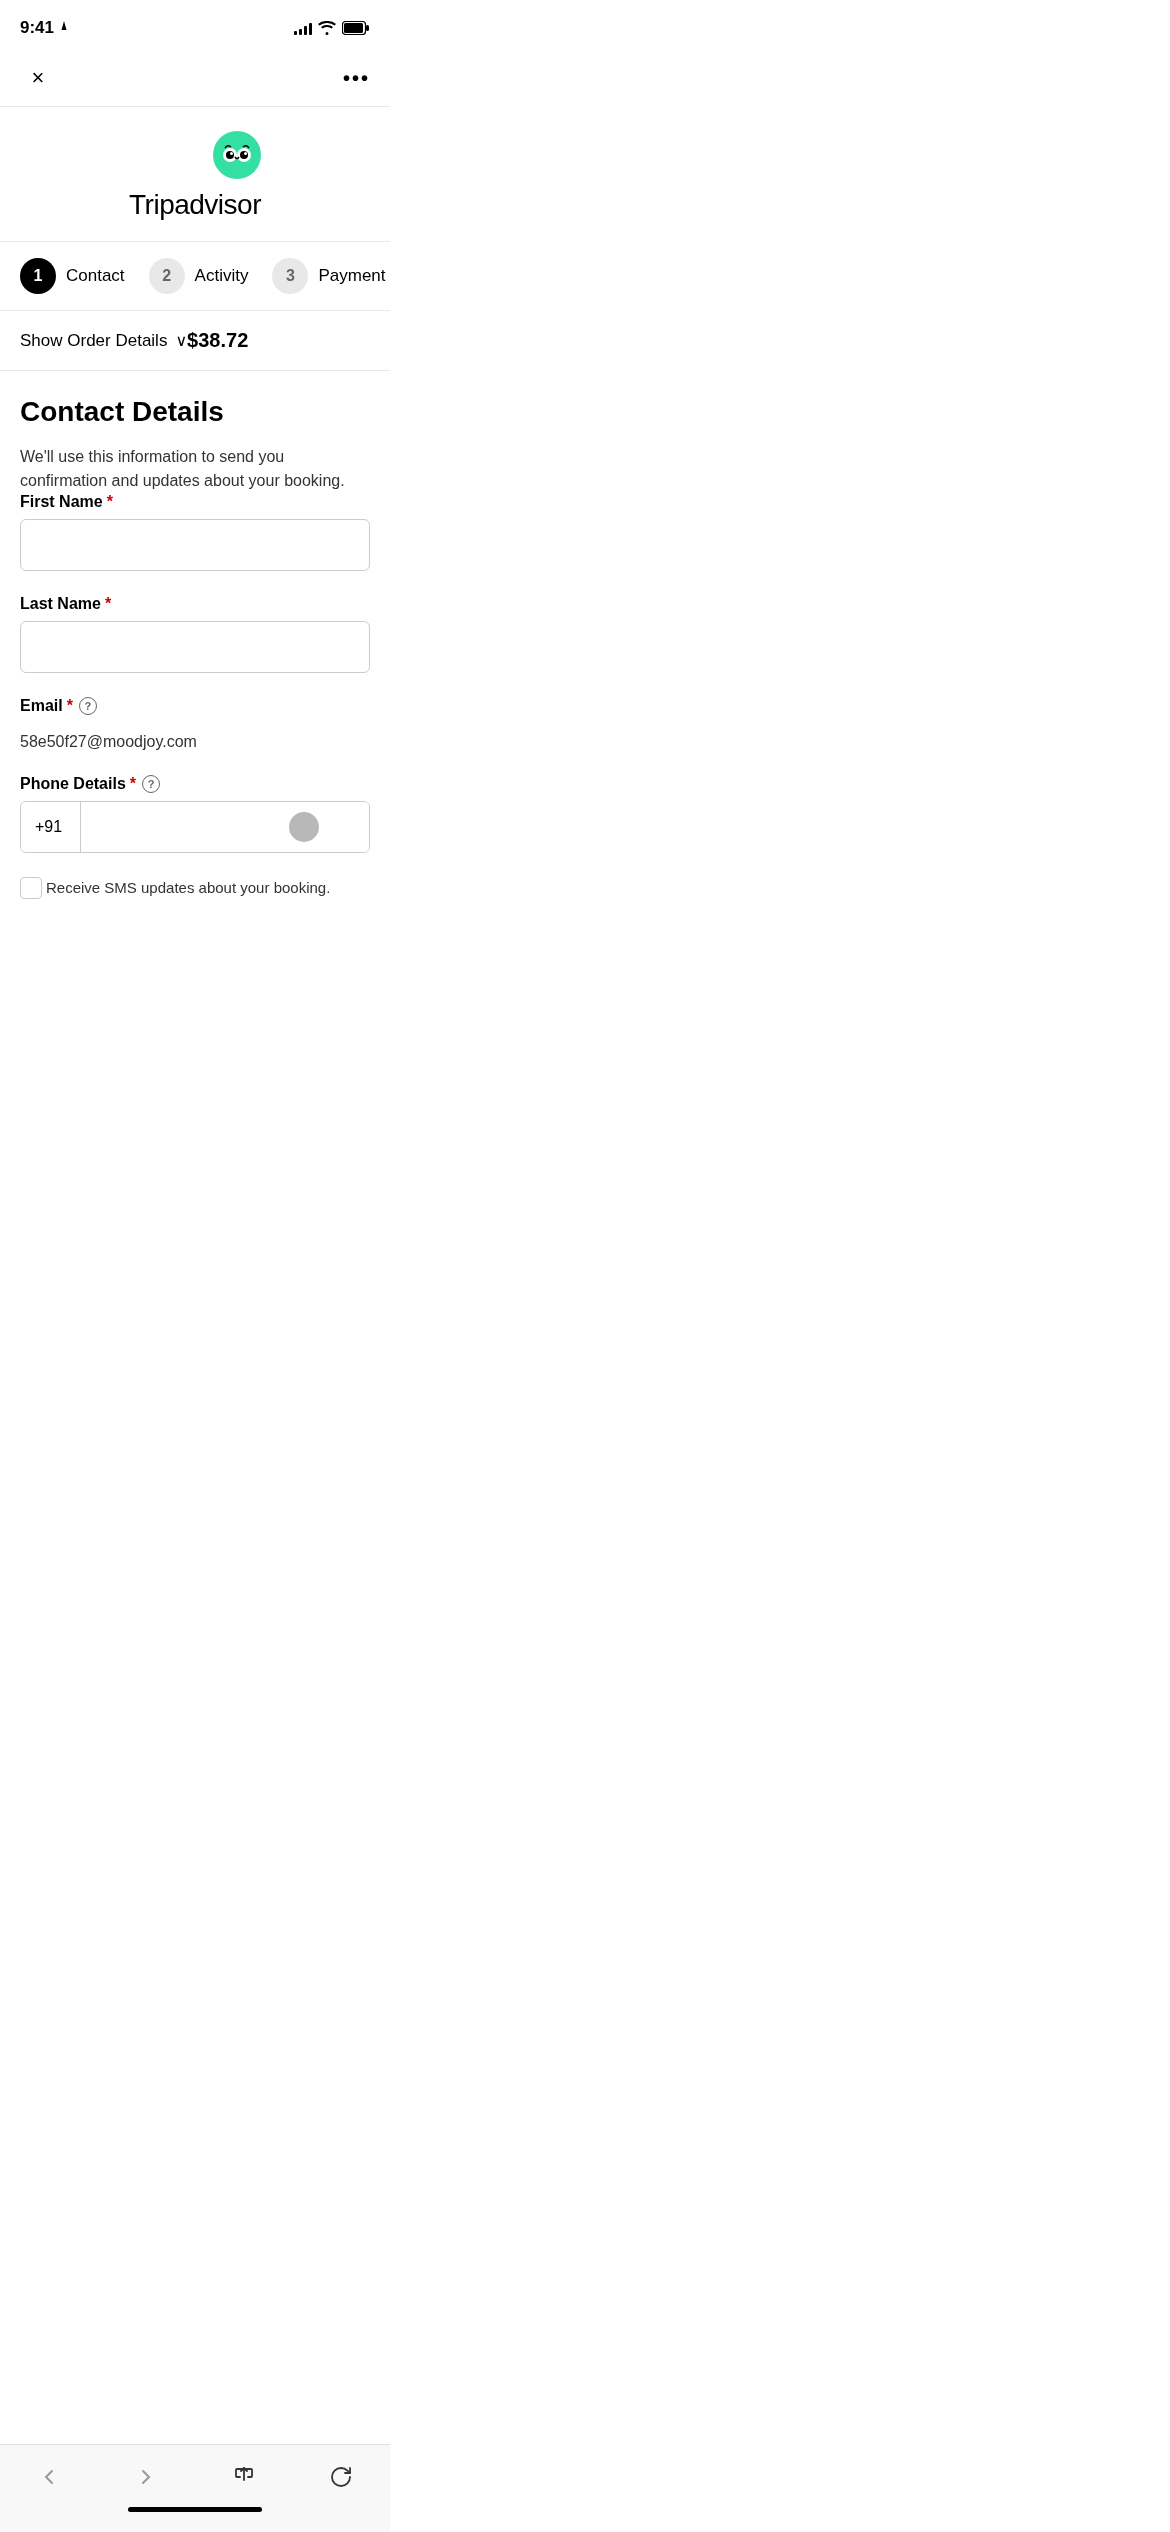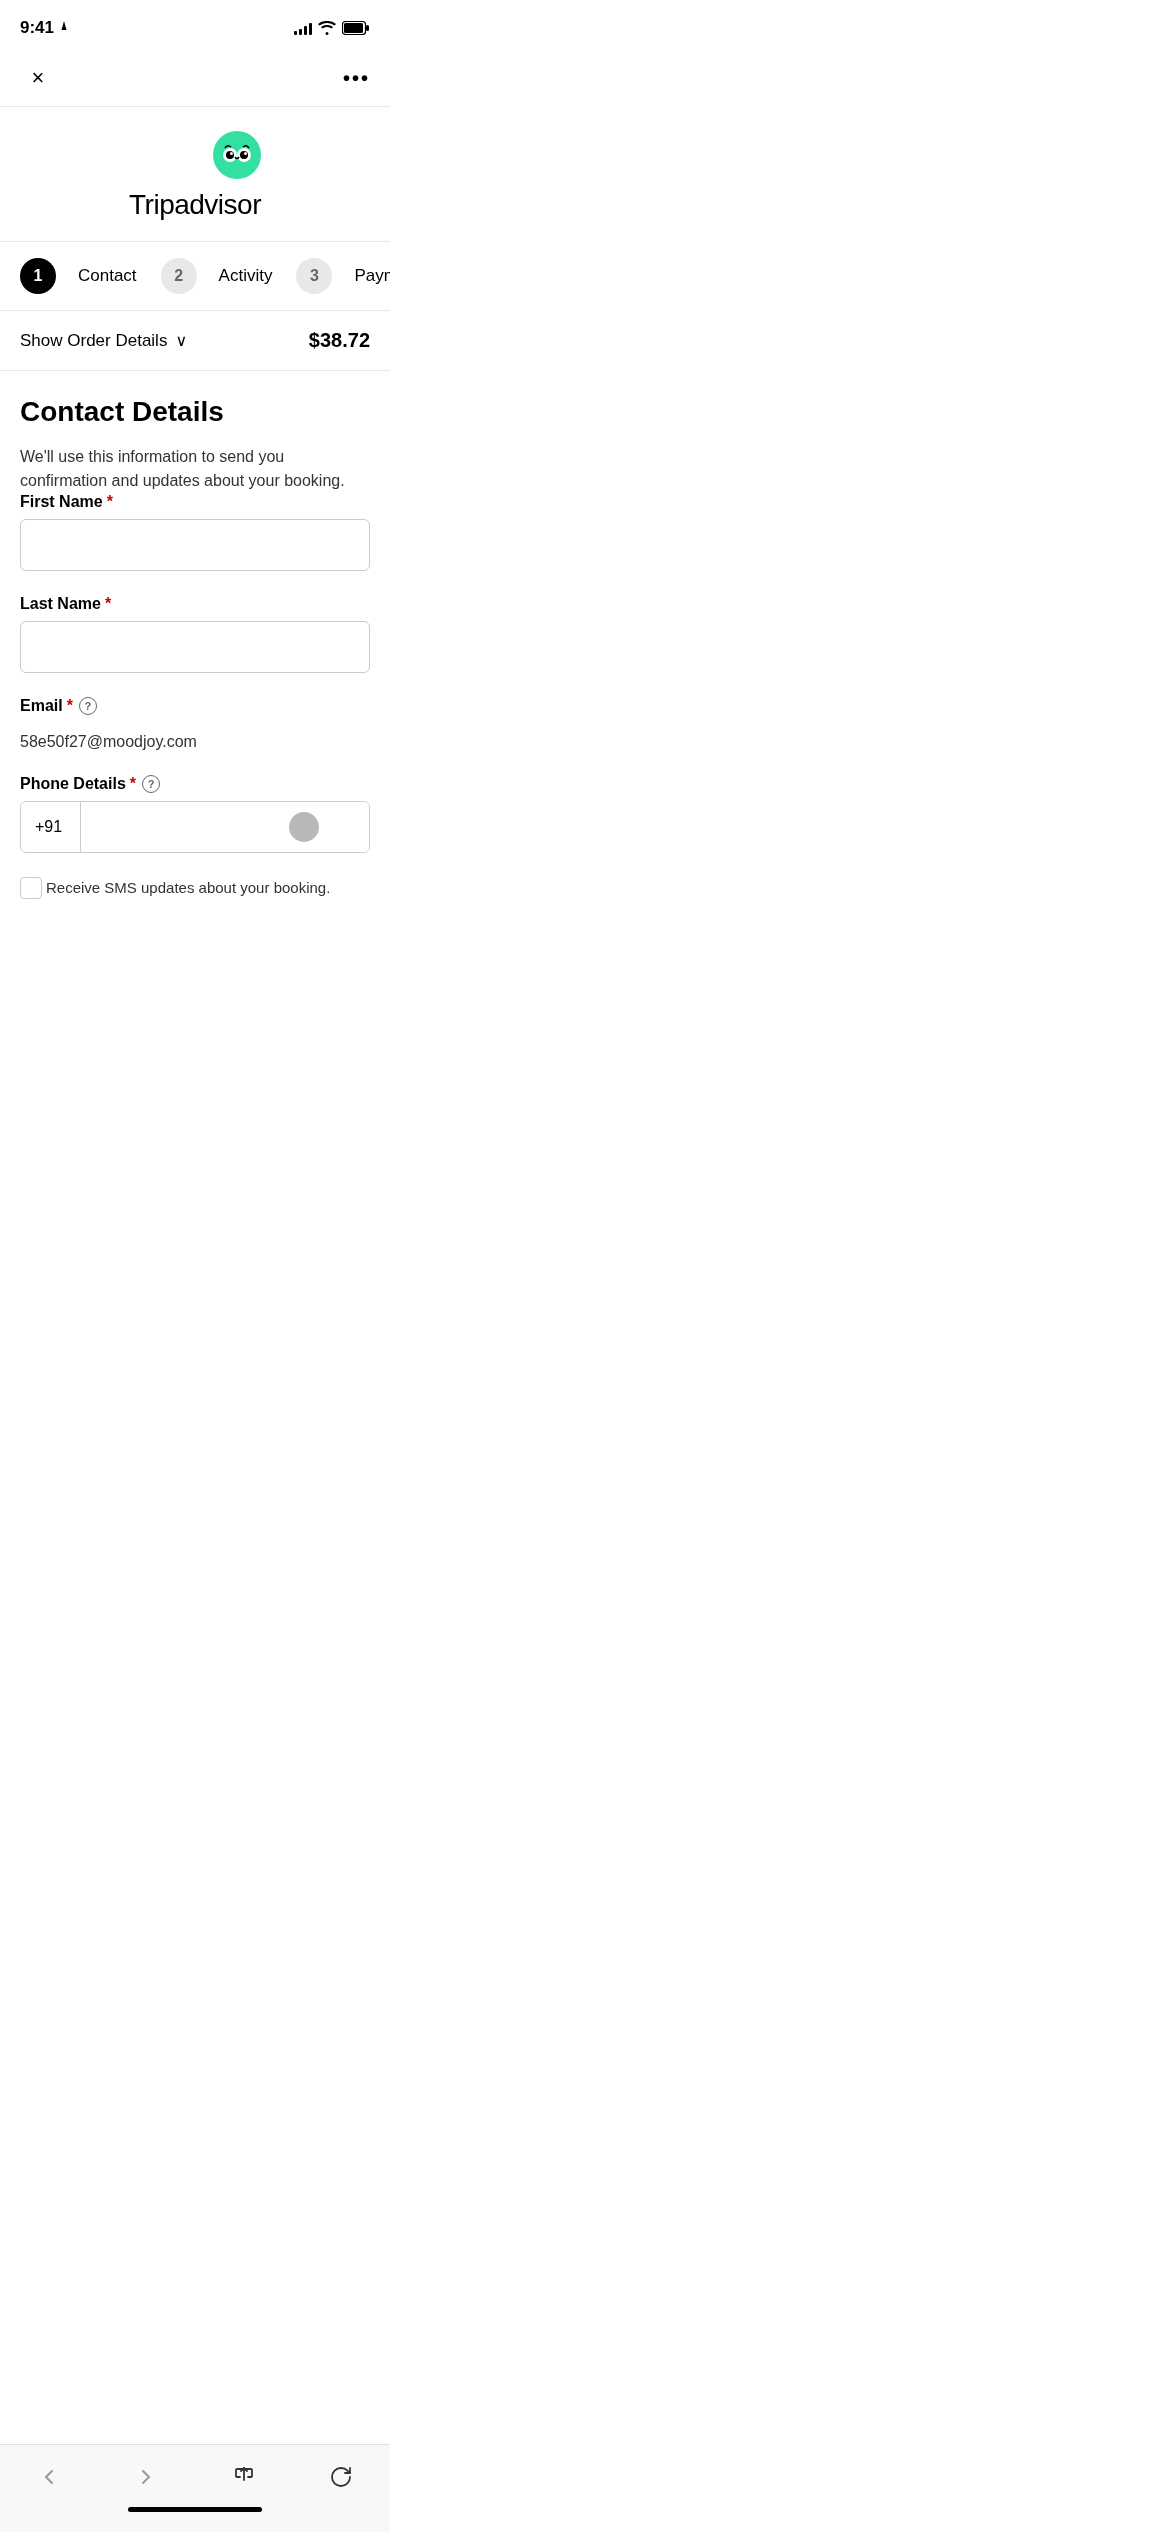--- a/index.html
+++ b/index.html
@@ -163,34 +163,33 @@
 
     .step-circle.inactive {
       background: #e8e8e8;
       color: #666;
     }
 
     .step-label {
       font-size: 17px;
       font-weight: 500;
       color: #000;
-      margin-left: 12px;
     }
 
     .step-separator {
       flex: 1;
       height: 1px;
       background: #e8e8e8;
       margin: 0 12px;
     }
 
     
     .order-bar {
       display: flex;
-      justify-content: space-between;
+      justify-content: flex-start;
       align-items: center;
       padding: 18px 20px;
       border-top: 1px solid #e8e8e8;
       border-bottom: 1px solid #e8e8e8;
     }
 
     .order-bar-left {
       display: flex;
       align-items: center;
       gap: 8px;

